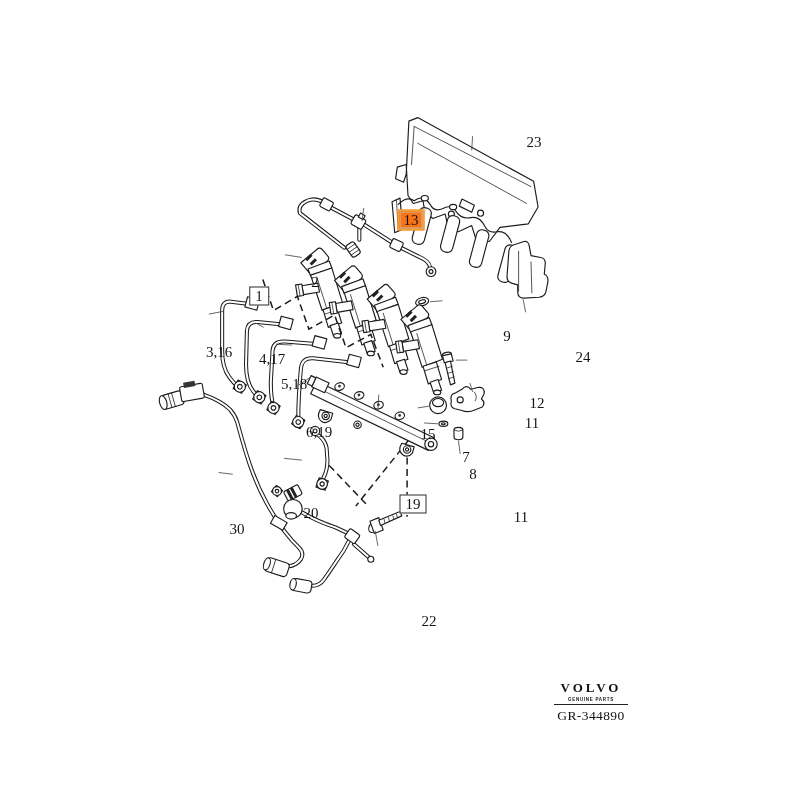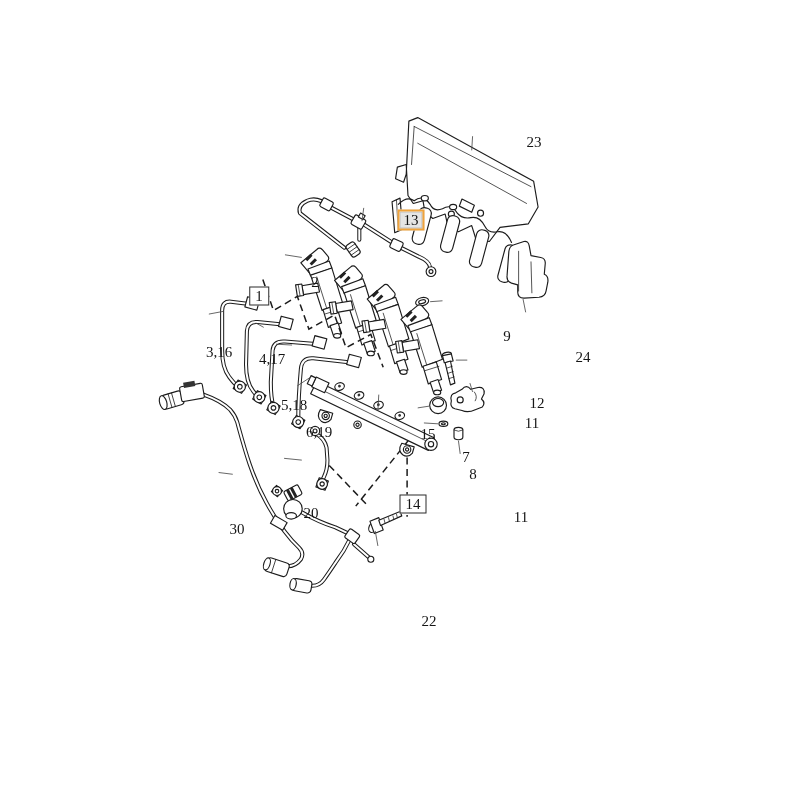--- a/index.html
+++ b/index.html
@@ -11,21 +11,21 @@
   .thin { stroke-width:0.85; }
   .fw { fill:#fff; stroke:var(--ink); stroke-width:1.3; stroke-linejoin:round; }
   .po { fill:none; stroke:var(--ink); stroke-width:4.6; stroke-linecap:round; stroke-linejoin:round; }
   .pi { fill:none; stroke:#fff; stroke-width:2.3; stroke-linecap:round; stroke-linejoin:round; }
   .dk { stroke:#222; stroke-width:3.4; fill:none; }
   .dash { fill:none; stroke:var(--ink); stroke-width:1.7; stroke-dasharray:8 5; }
   #leaders line { stroke:var(--leader); stroke-width:0.95; }
   .plabel { position:absolute; transform:translate(-50%,-50%); font:15px "Liberation Serif", serif;
             color:#151515; white-space:nowrap; z-index:3; }
   .plabel.boxed { border:1.4px solid #2a2a2a; padding:0 5px; line-height:17px; background:#fff; }
-  .plabel.hl { border:2.2px solid var(--hl); box-shadow:inset 0 0 0 1px #bdbdbd; padding:0 4px; background:#e5e5e5; }
+  .plabel.hl { border:2.2px solid var(--hl); box-shadow:inset 0 0 0 1px #bdbdbd; padding:0 4px; background:#f97316; }
   .brand { position:absolute; left:549px; top:650px; width:84px; text-align:center; z-index:3; color:#111; }
   .brand .volvo { font-family:"Liberation Serif", serif; font-weight:bold; font-size:13px; letter-spacing:3px; }
   .brand .genuine { font-family:"Liberation Sans", sans-serif; font-weight:bold; font-size:4.5px; letter-spacing:0.7px; margin-top:1px; }
   .brand .rule { height:1px; background:#222; margin:2px 5px 0 5px; }
   .brand .ref { font-family:"Liberation Serif", serif; font-size:13.5px; letter-spacing:0.4px; margin-top:3px; }
 </style>
 </head>
 <body>
 
 <div class="canvas">
@@ -352,28 +352,34 @@
 
 <div id="labels">
       <div class="plabel" style="left: 534px; top: 112px;">23</div>
       <div class="plabel boxed hl" style="left: 411px; top: 190px;">13</div>
       <div class="plabel" style="left: 315px; top: 252px;">2</div>
       <div class="plabel boxed" style="left: 259px; top: 266px;">1</div>
       <div class="plabel" style="left: 507px; top: 306px;">9</div>
       <div class="plabel" style="left: 583px; top: 327px;">24</div>
       <div class="plabel" style="left: 219px; top: 322px;">3,16</div>
       <div class="plabel" style="left: 272px; top: 329px;">4,17</div>
-      <div class="plabel" style="left: 294px; top: 375px;">5,18</div>
+      <div class="plabel" style="left: 294px; top: 354px;">5,18</div>
       <div class="plabel" style="left: 537px; top: 373px;">12</div>
       <div class="plabel" style="left: 532px; top: 393px;">11</div>
       <div class="plabel" style="left: 319px; top: 402px;">6,19</div>
       <div class="plabel" style="left: 428px; top: 404px; text-align: center;">15</div>
       <div class="plabel" style="left: 466px; top: 427px;">7</div>
       <div class="plabel" style="left: 473px; top: 444px;">8</div>
-      <div class="plabel boxed" style="left: 413px; top: 474px;">14</div>
+      <div class="plabel boxed" style="left: 413px; top: 474px;">19</div>
       <div class="plabel" style="left: 311px; top: 483px;">20</div>
       <div class="plabel" style="left: 521px; top: 487px;">11</div>
       <div class="plabel" style="left: 237px; top: 499px;">30</div>
       <div class="plabel" style="left: 429px; top: 591px;">22</div>
     </div>
 
-
+<div class="brand">
+  <div class="volvo">VOLVO</div>
+  <div class="genuine">GENUINE PARTS</div>
+  <div class="rule"></div>
+  <div class="ref">GR-344890</div>
 </div>
 
+</div>
+
 </body></html>

